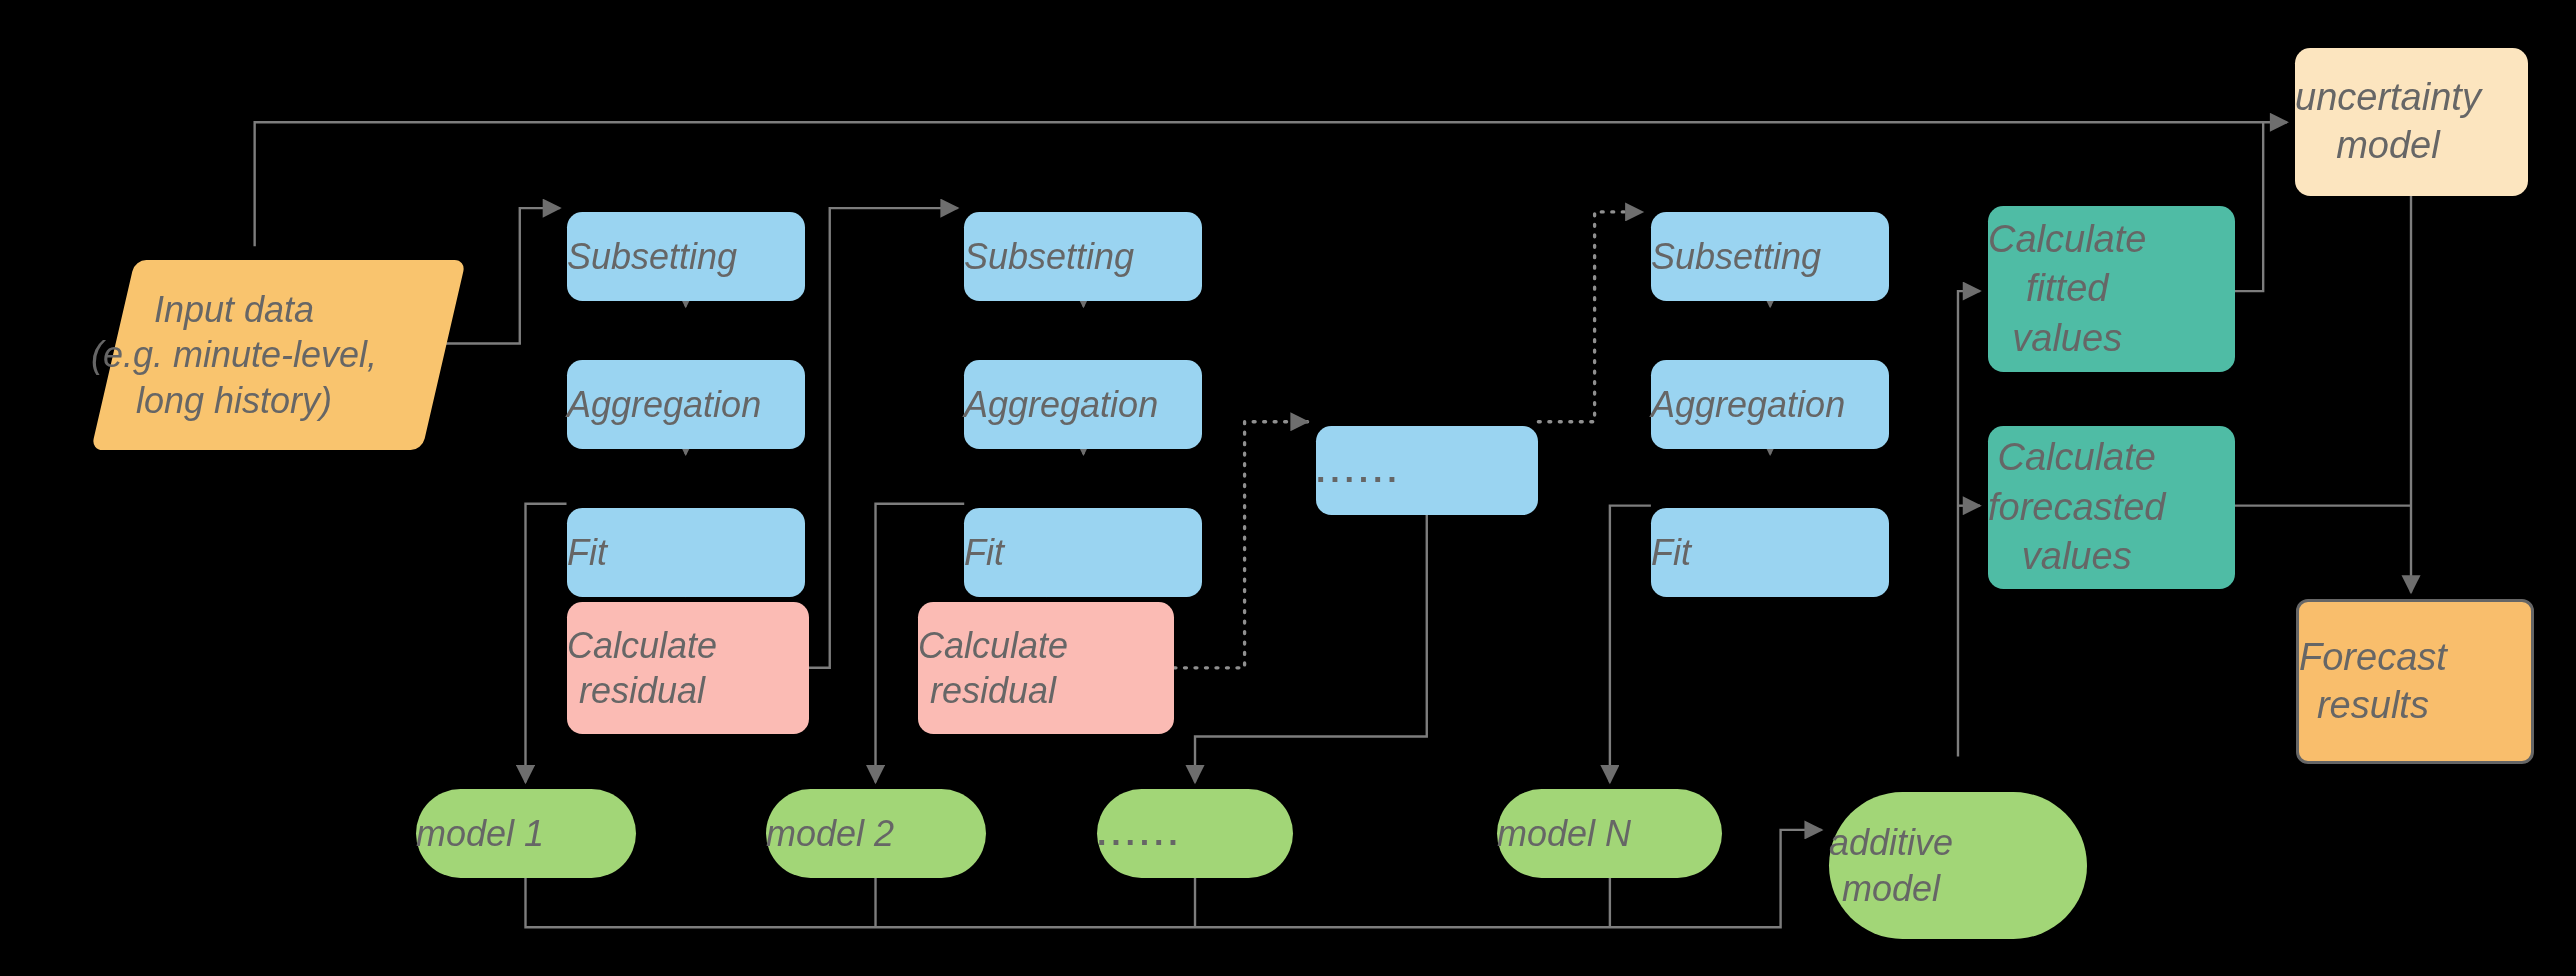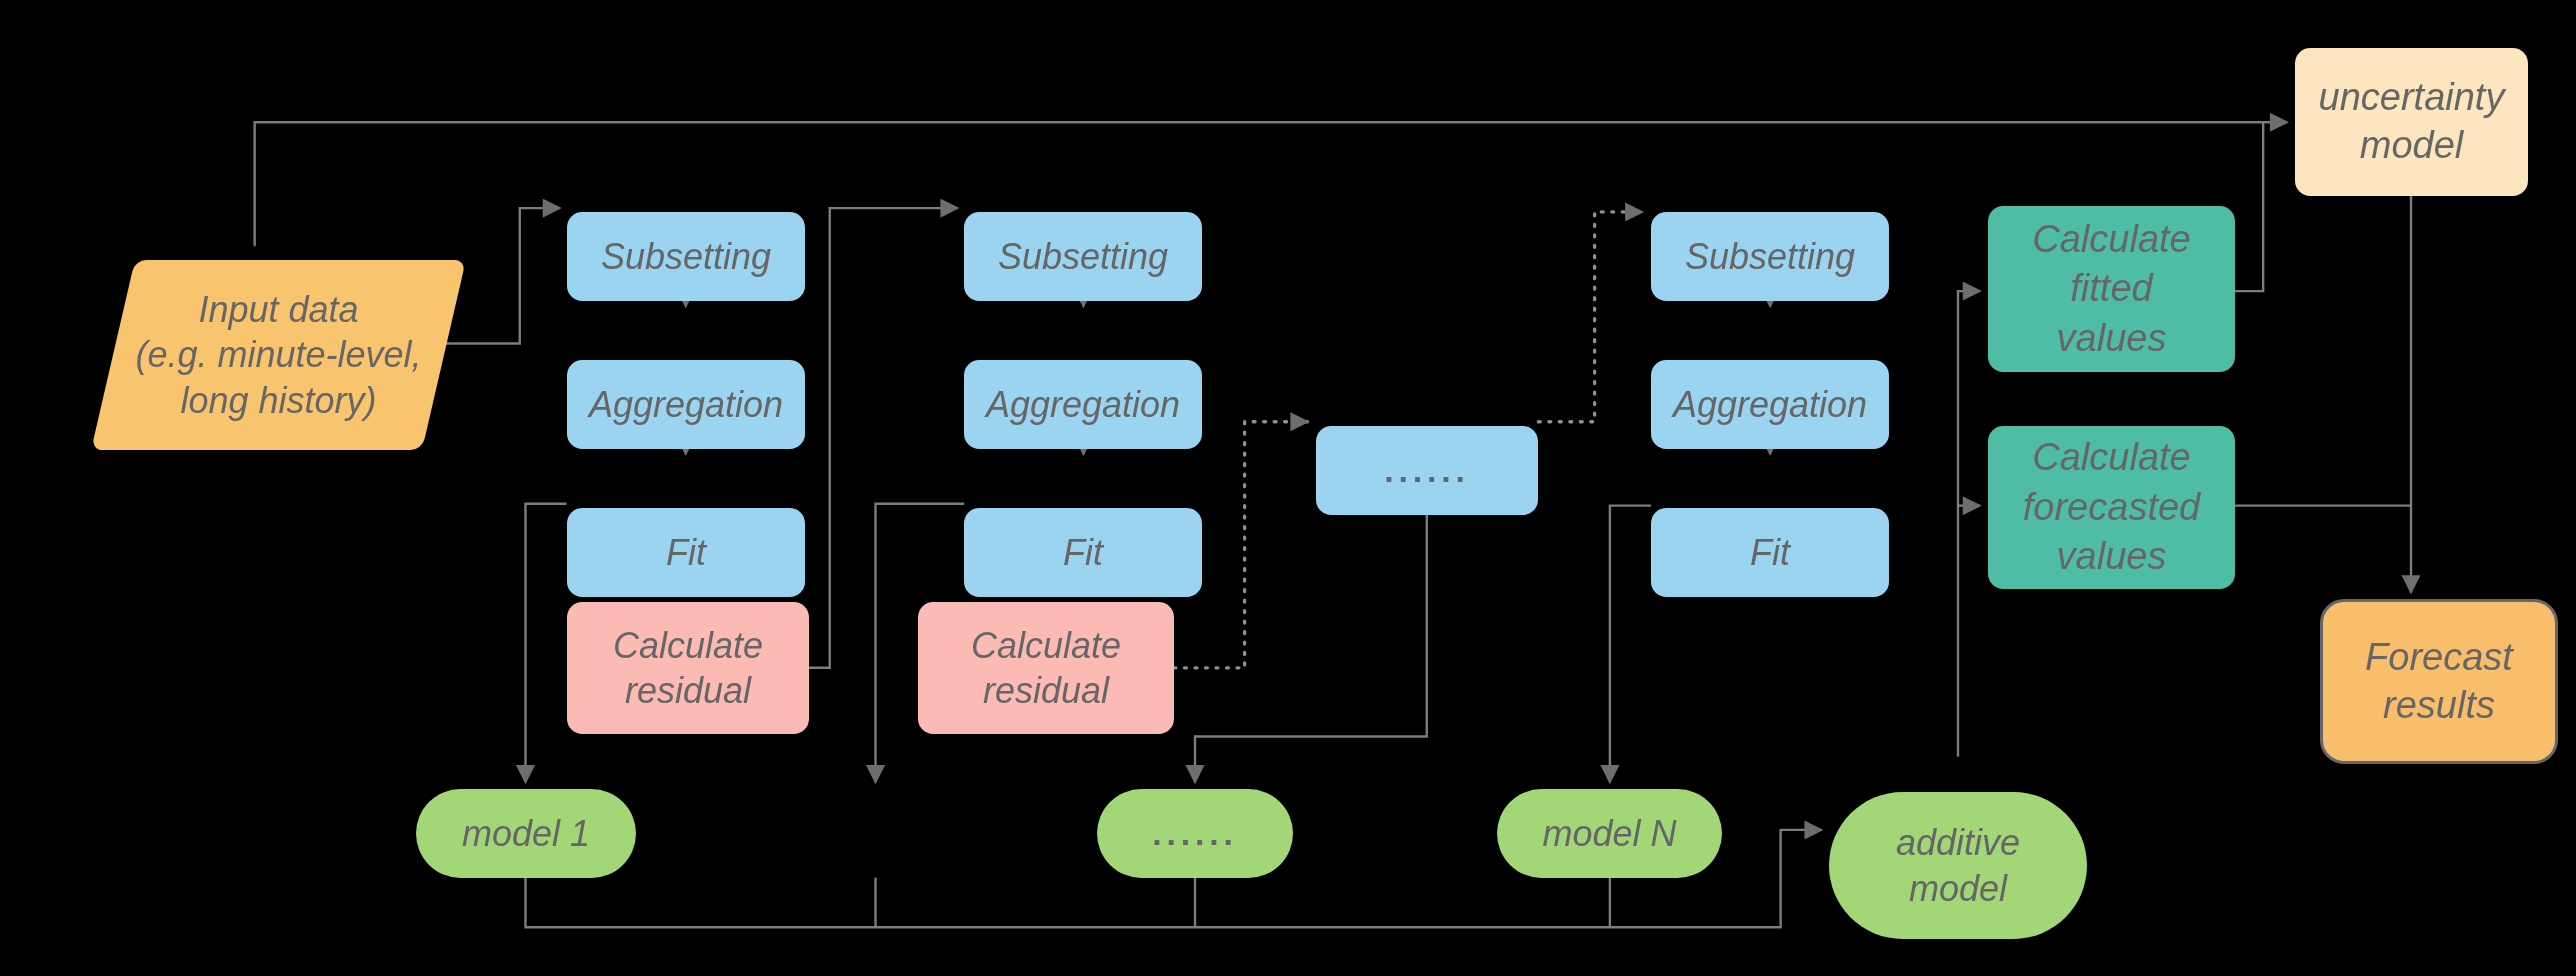--- a/index.html
+++ b/index.html
@@ -7,30 +7,30 @@
     position:relative;
     width:2576px;height:977px;
     background:#000;
     font-family:"Liberation Sans", sans-serif;
     overflow:hidden;
   }
   #edges{position:absolute;left:0;top:0;width:2576px;height:977px;pointer-events:none;}
   .solid{stroke:#7d7d7d;stroke-width:2.5;fill:none;}
   .dotted{stroke:#909090;stroke-width:3.5;fill:none;stroke-dasharray:2 9;stroke-linecap:round;}
   .node{
-    position:absolute;display:flex;align-items:center;justify-content:center;
+    position:absolute;display:flex;align-items:center;justify-content:flex-start;
     text-align:center;color:#666;font-style:italic;font-size:36px;line-height:1.26;
     border-radius:15.3px;white-space:pre-line;
   }
   .blue{background:#9AD4F1;margin-top:48px;}
   .pink{background:#FBBBB4;}
   .teal{background:#4FBCA5;}
   .green{background:#A2D677;border-radius:45px;}
   .cream{background:#FCE5BF;}
-  .result{background:#F9BE6C;border:3.8px solid #666;border-radius:24px;margin-left:24px;}
+  .result{background:#F9BE6C;border:3.8px solid #666;border-radius:12px;}
   .additive{border-radius:74px;}
   .input-node{background:transparent;}
   .input-node .shape{
     position:absolute;top:0;bottom:0;left:22px;right:22px;
     background:#F9C46E;border-radius:11.4px;transform:skewX(-13deg);
   }
   .label{position:relative;z-index:1;}
   .dots-label{font-style:normal;font-weight:bold;letter-spacing:4.8px;font-size:34px;}
 </style>
 </head>
@@ -144,20 +144,23 @@
 model</span>
   </div>
   <div class="node result" style="left:2296px;top:599px;width:232px;height:159px;font-size:38px">
     <span class="label">Forecast
 results</span>
   </div>
 
   <div class="node green" style="left:416px;top:789px;width:220px;height:89px">
     <span class="label">model 1</span>
   </div>
+  <div class="node green" style="left:766px;top:789px;width:220px;height:89px">
+    <span class="label">model 2</span>
+  </div>
   <div class="node green" style="left:1097px;top:789px;width:196px;height:89px">
     <span class="label dots-label">......</span>
   </div>
   <div class="node green" style="left:1497px;top:789px;width:225px;height:89px">
     <span class="label">model N</span>
   </div>
   <div class="node green additive" style="left:1829px;top:792px;width:258px;height:147px">
     <span class="label">additive
 model</span>
   </div>

